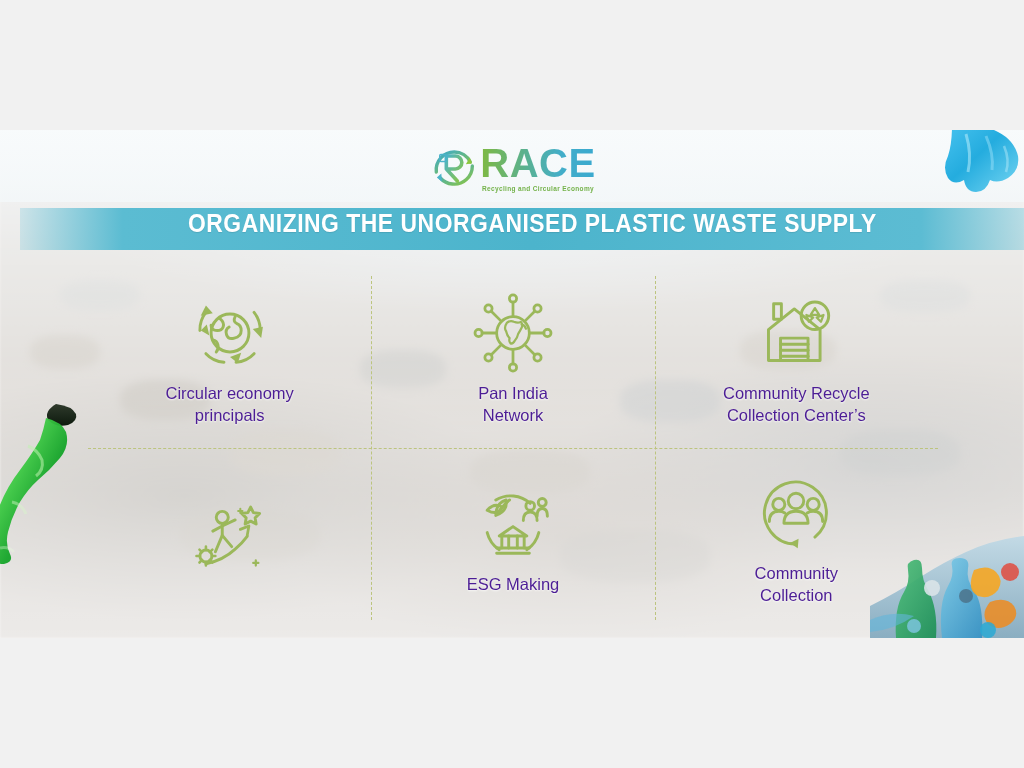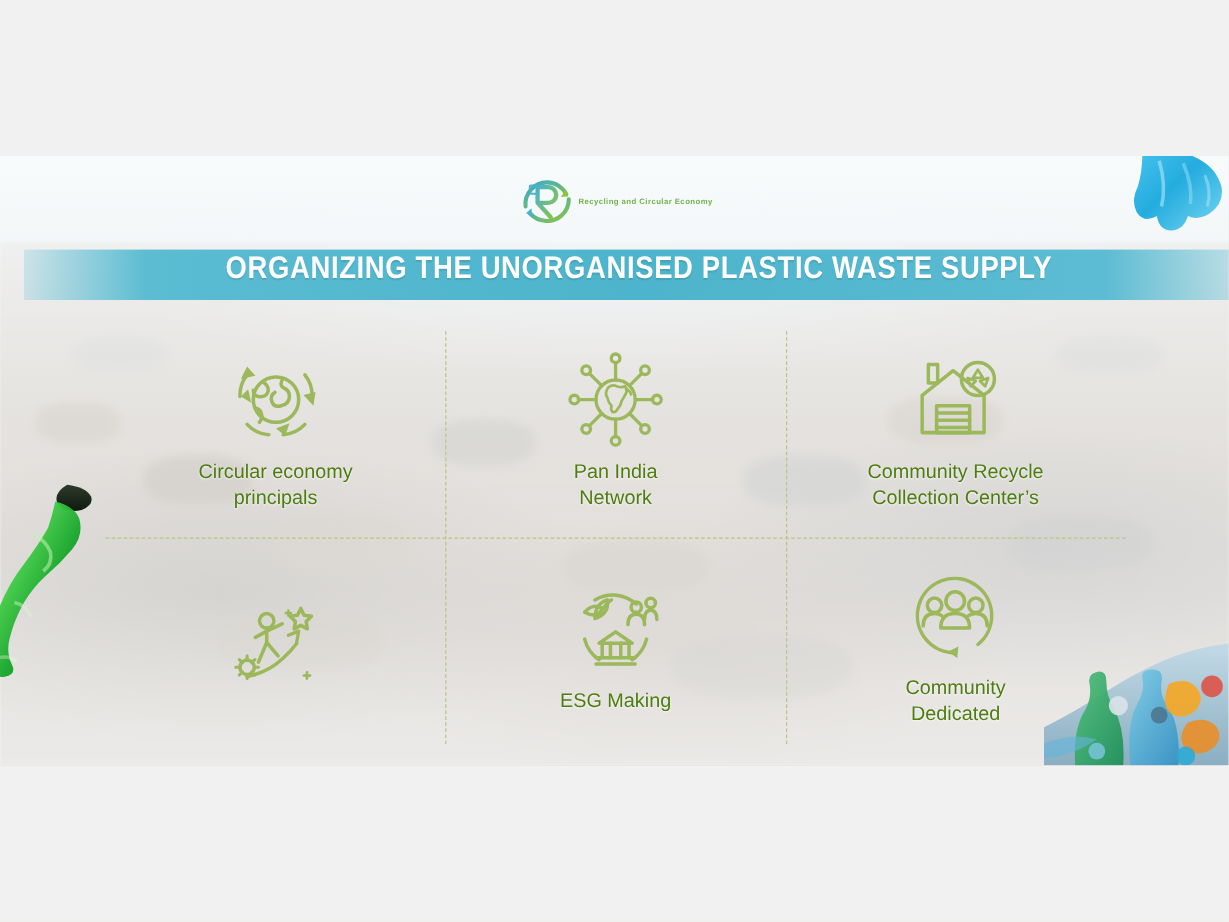--- a/index.html
+++ b/index.html
@@ -81,21 +81,21 @@
   #grid {
     position:absolute; left:88px; top:138px; width:850px; height:360px;
     display:grid; grid-template-columns:repeat(3,1fr); grid-template-rows:repeat(2,1fr);
   }
   .cell {
     position:relative; display:flex; flex-direction:column;
     align-items:center; justify-content:center; gap:6px;
   }
   .cell-icon { width:86px; height:86px; display:block; }
   .cell-label {
-    text-align:center; color:#4d7c0f; font-size:16.5px; line-height:1.34;
+    text-align:center; color:#4c1d95; font-size:16.5px; line-height:1.34;
     font-family:"Liberation Sans", sans-serif; white-space:pre-line;
     text-shadow:0 1px 2px rgba(255,255,255,.85);
   }
 
   
   .sep { position:absolute; pointer-events:none; }
   .sep-v { width:0; border-left:1px dashed #bcc47e; }
   .sep-h { height:0; border-top:1px dashed #bcc47e; }
 
   
@@ -143,20 +143,21 @@
             </linearGradient>
           </defs>
           <path d="M8 30 A18 18 0 0 1 26 10 A18 18 0 0 1 42 20" fill="none" stroke="url(#lgArc)" stroke-width="3.4" stroke-linecap="round"></path>
           <path d="M44 24 A18 18 0 0 1 24 42 A18 18 0 0 1 12 36" fill="none" stroke="url(#lgArc)" stroke-width="3.4" stroke-linecap="round"></path>
           <path d="M41.5 15.5 L43.5 21.5 L37.5 22.2 Z" fill="#8cc63f"></path>
           <path d="M13.5 39.5 L8.5 35.5 L13 31.5 Z" fill="#4bb3c9"></path>
           <path d="M18 14 h9 a6.5 6.5 0 0 1 0 13 h-9 z M18 27 l11 12" fill="none" stroke="url(#lgR)" stroke-width="3.6" stroke-linejoin="round" stroke-linecap="round"></path>
           <rect x="11.5" y="12.5" width="6" height="7" rx="1" fill="none" stroke="#4bb3c9" stroke-width="1.6"></rect>
         </svg>
         <div id="logo-text-block">
+          <div id="logo-word">RACE</div>
           <div id="logo-tagline">Recycling and Circular Economy</div>
         </div>
       </div>
     </div>
 
     <div id="title-bar">
       <div id="title-text">ORGANIZING THE UNORGANISED PLASTIC WASTE SUPPLY</div>
     </div>
 
     <div id="grid">
@@ -281,21 +282,21 @@
             <circle cx="50" cy="36" r="9"></circle>
             <path d="M36 62 q0 -14 14 -14 q14 0 14 14 z"></path>
             <circle cx="30" cy="40" r="7"></circle>
             <path d="M19 60 q0 -12 11 -12 q4 0 7 2"></path>
             <circle cx="70" cy="40" r="7"></circle>
             <path d="M81 60 q0 -12 -11 -12 q-4 0 -7 2"></path>
           </g>
           <path d="M52 91 l-9 -6 l10 -5 z" fill="#9bb85a"></path>
         </svg>
         <div class="cell-label">Community
-Dedicated</div>
+Collection</div>
       </div>
     </div>
 
     <svg class="deco" id="bottle-left" viewBox="0 0 104 180">
       <defs>
         <linearGradient id="gBottle" x1="0" y1="0" x2="1" y2="1">
           <stop offset="0%" stop-color="#1faa2c"></stop>
           <stop offset="32%" stop-color="#46d14a"></stop>
           <stop offset="58%" stop-color="#16a52a"></stop>
           <stop offset="100%" stop-color="#0e8a22"></stop>

